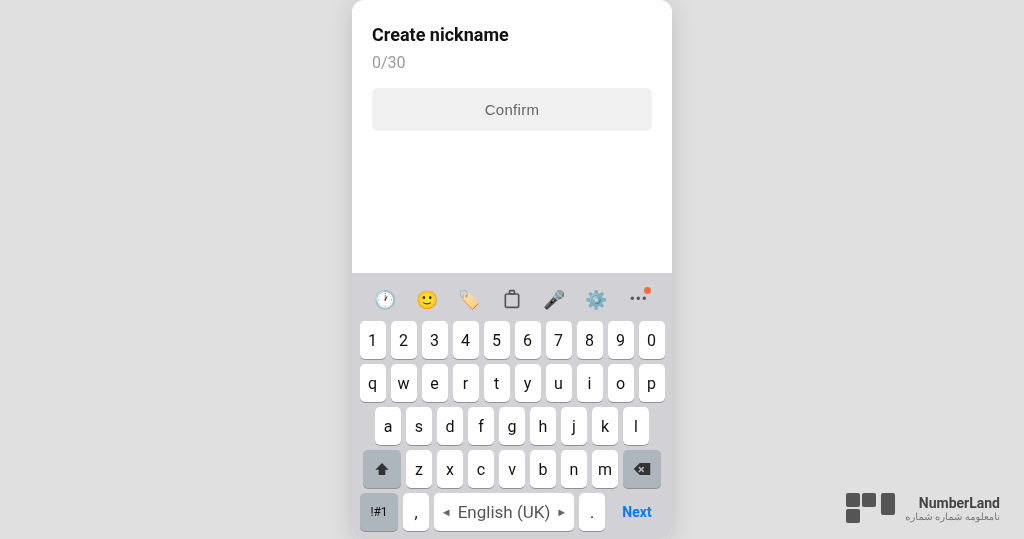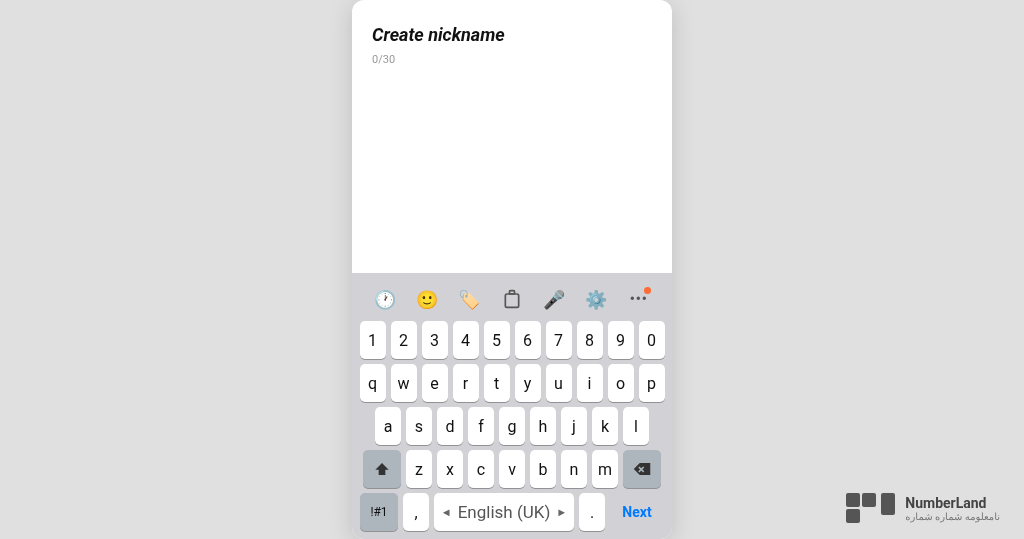--- a/index.html
+++ b/index.html
@@ -33,21 +33,20 @@
     .modal-content {
       padding: 24px 20px 20px 20px;
       flex: 1;
     }
 
     .modal-title {
       font-size: 18px;
       font-weight: 700;
       color: #111;
       margin-bottom: 8px;
-      font-style: italic;
     }
 
     .modal-description {
       font-size: 13px;
       color: #555;
       line-height: 1.5;
       margin-bottom: 20px;
     }
 
     .input-wrapper {
@@ -74,21 +73,21 @@
       width: 100%;
       background: transparent;
       padding: 2px 0;
     }
 
     .nickname-input::placeholder {
       color: #bbb;
     }
 
     .char-count {
-      font-size: 11px;
+      font-size: 16px;
       color: #999;
       margin-bottom: 16px;
     }
 
     .confirm-btn {
       width: 100%;
       padding: 13px;
       background: #f0f0f0;
       border: none;
       border-radius: 6px;
@@ -240,20 +239,21 @@
     }
 
     .logo-block-tall {
       width: 14px;
       height: 22px;
       background: #555;
       border-radius: 2px;
     }
 
     .watermark-text {
+      text-align: right;
     }
 
     .watermark-title {
       font-size: 14px;
       font-weight: 700;
       color: #444;
     }
 
     .watermark-subtitle {
       font-size: 10px;
@@ -263,20 +263,21 @@
   </style>
 </head>
 <body>
 
 <div class="modal-container">
   <div class="modal-content">
     <div class="modal-title">Create nickname</div>
 
     <div class="char-count">0/30</div>
 
+    <button class="confirm-btn">Confirm</button>
   </div>
 
   <div class="keyboard">
     <div class="keyboard-toolbar">
       <div class="toolbar-icon">🕐</div>
       <div class="toolbar-icon">🙂</div>
       <div class="toolbar-icon">🏷️</div>
       <div class="toolbar-icon">
         <svg width="20" height="20" viewBox="0 0 24 24" fill="none" stroke="#555" stroke-width="2">
           <rect x="9" y="2" width="6" height="4" rx="1"></rect>

